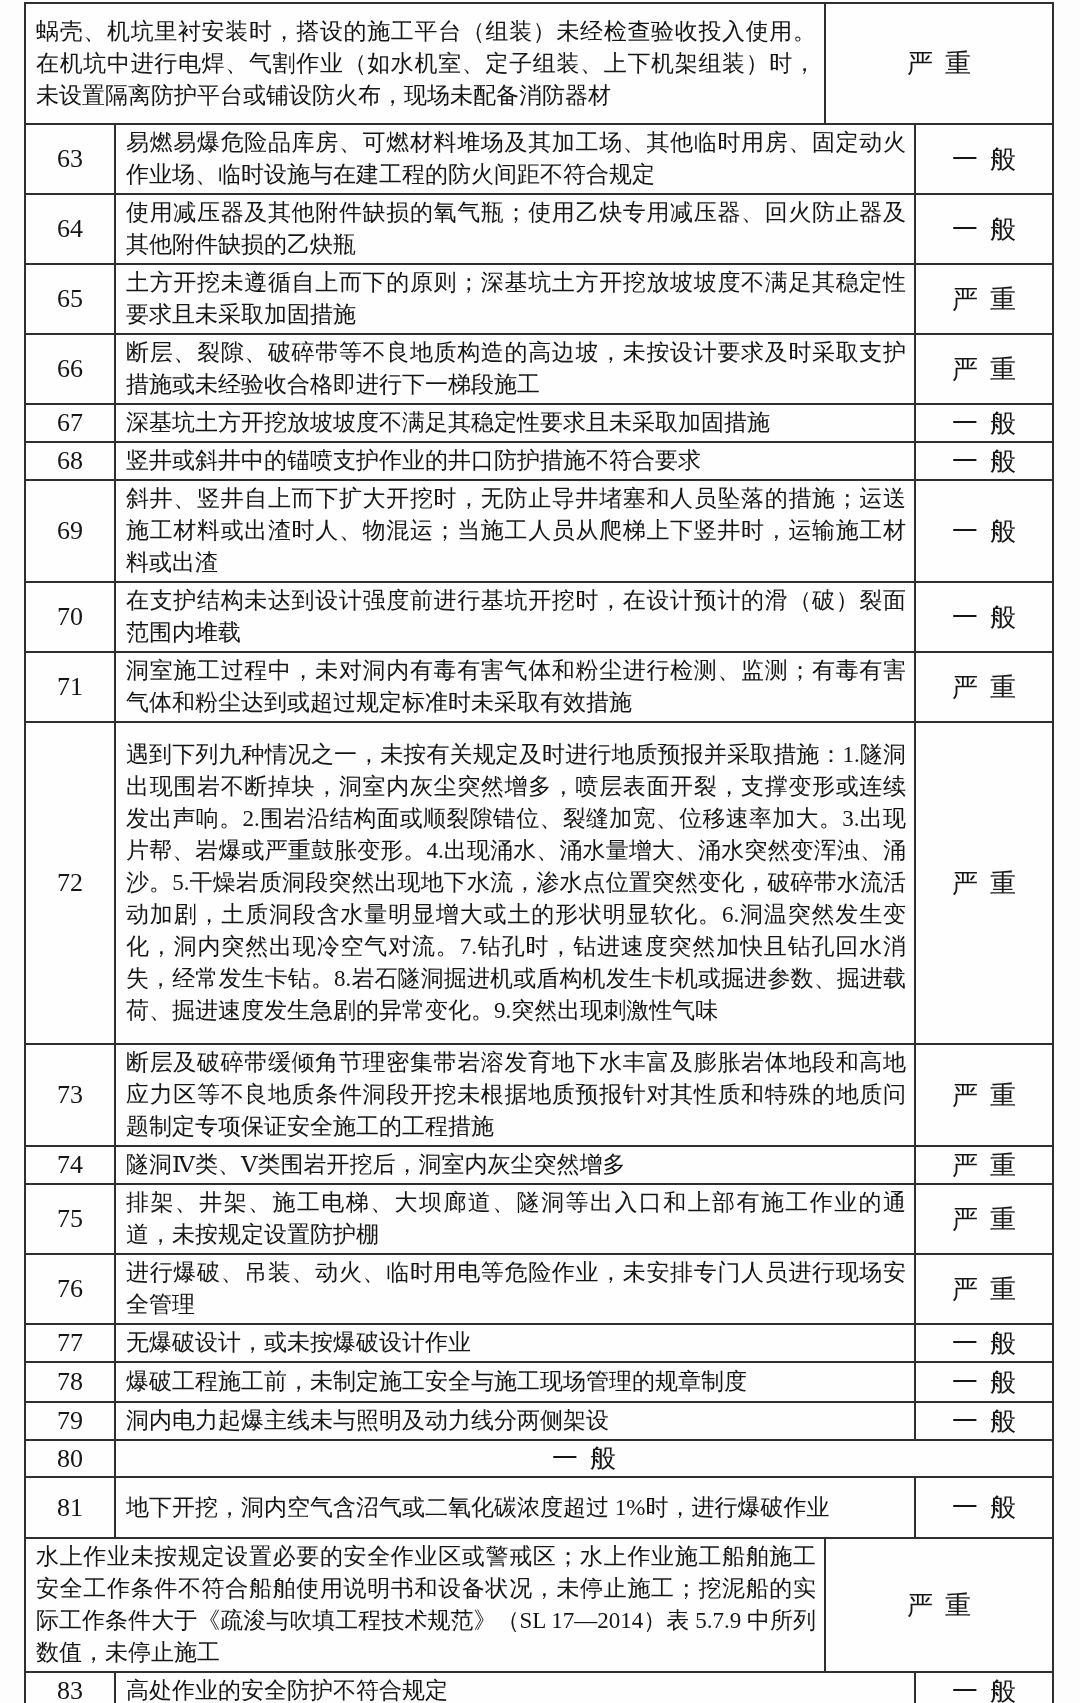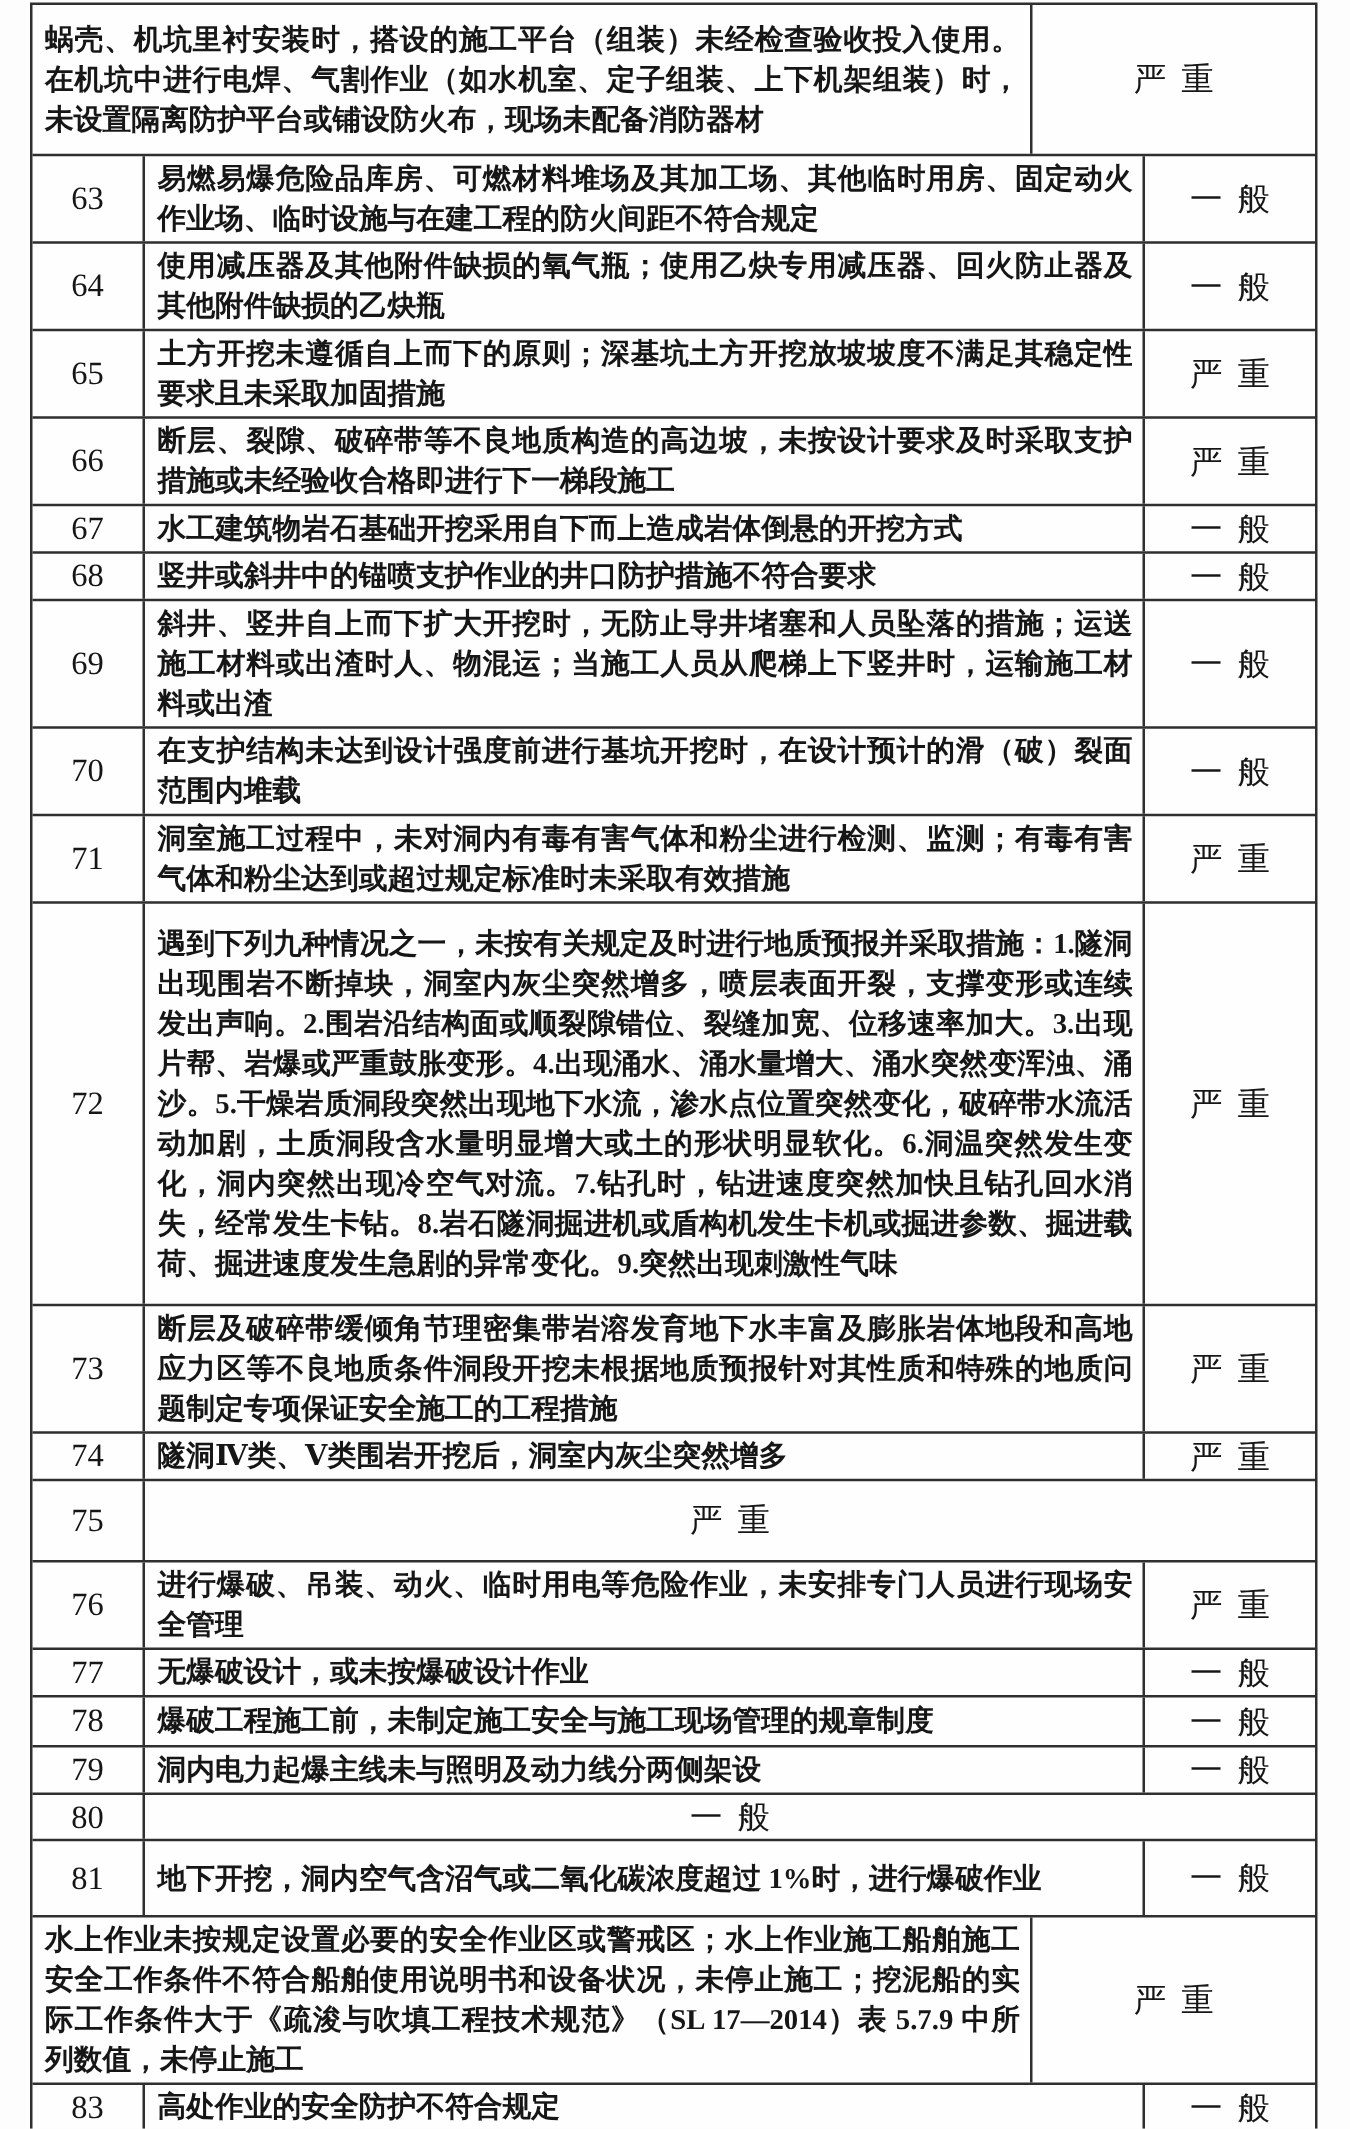--- a/index.html
+++ b/index.html
@@ -47,21 +47,21 @@
   .td.desc {
     width: 800px;
     flex: 0 0 800px;
     border-right: 2px solid #2f2f2f;
     padding: 2px 8px 2px 10px;
     font-size: 23px;
     line-height: 32px;
     text-align: justify;
     text-justify: inter-ideograph;
   }
-  .td.desc > span { width: 100%; font-weight: bold; }
+  .td.desc > span { width: 100%; }
   .td.sev {
     flex: 1 1 auto;
     justify-content: center;
     font-size: 26px;
     letter-spacing: 12px;
     text-indent: 12px;
     white-space: nowrap;
   }
 </style>
 </head>
@@ -105,21 +105,21 @@
       <div class="td num">66</div>
       <div class="td desc">
           <span>断层、裂隙、破碎带等不良地质构造的高边坡，未按设计要求及时采取支护措施或未经验收合格即进行下一梯段施工</span>
         </div>
       <div class="td sev">严重</div>
     </div>
 
     <div class="tr" style="min-height:34px">
       <div class="td num">67</div>
       <div class="td desc">
-          <span>水工建筑物岩石基础开挖采用自下而上造成岩体倒悬的开挖方式</span>
+          <span>深基坑土方开挖放坡坡度不满足其稳定性要求且未采取加固措施</span>
         </div>
       <div class="td sev">一般</div>
     </div>
 
     <div class="tr" style="min-height:34px">
       <div class="td num">68</div>
       <div class="td desc">
           <span>竖井或斜井中的锚喷支护作业的井口防护措施不符合要求</span>
         </div>
       <div class="td sev">一般</div>
@@ -168,20 +168,23 @@
     <div class="tr" style="min-height:33px">
       <div class="td num">74</div>
       <div class="td desc">
           <span>隧洞Ⅳ类、Ⅴ类围岩开挖后，洞室内灰尘突然增多</span>
         </div>
       <div class="td sev">严重</div>
     </div>
 
     <div class="tr" style="min-height:65px">
       <div class="td num">75</div>
+      <div class="td desc">
+          <span>排架、井架、施工电梯、大坝廊道、隧洞等出入口和上部有施工作业的通道，未按规定设置防护棚</span>
+        </div>
       <div class="td sev">严重</div>
     </div>
 
     <div class="tr" style="min-height:65px">
       <div class="td num">76</div>
       <div class="td desc">
           <span>进行爆破、吊装、动火、临时用电等危险作业，未安排专门人员进行现场安全管理</span>
         </div>
       <div class="td sev">严重</div>
     </div>

